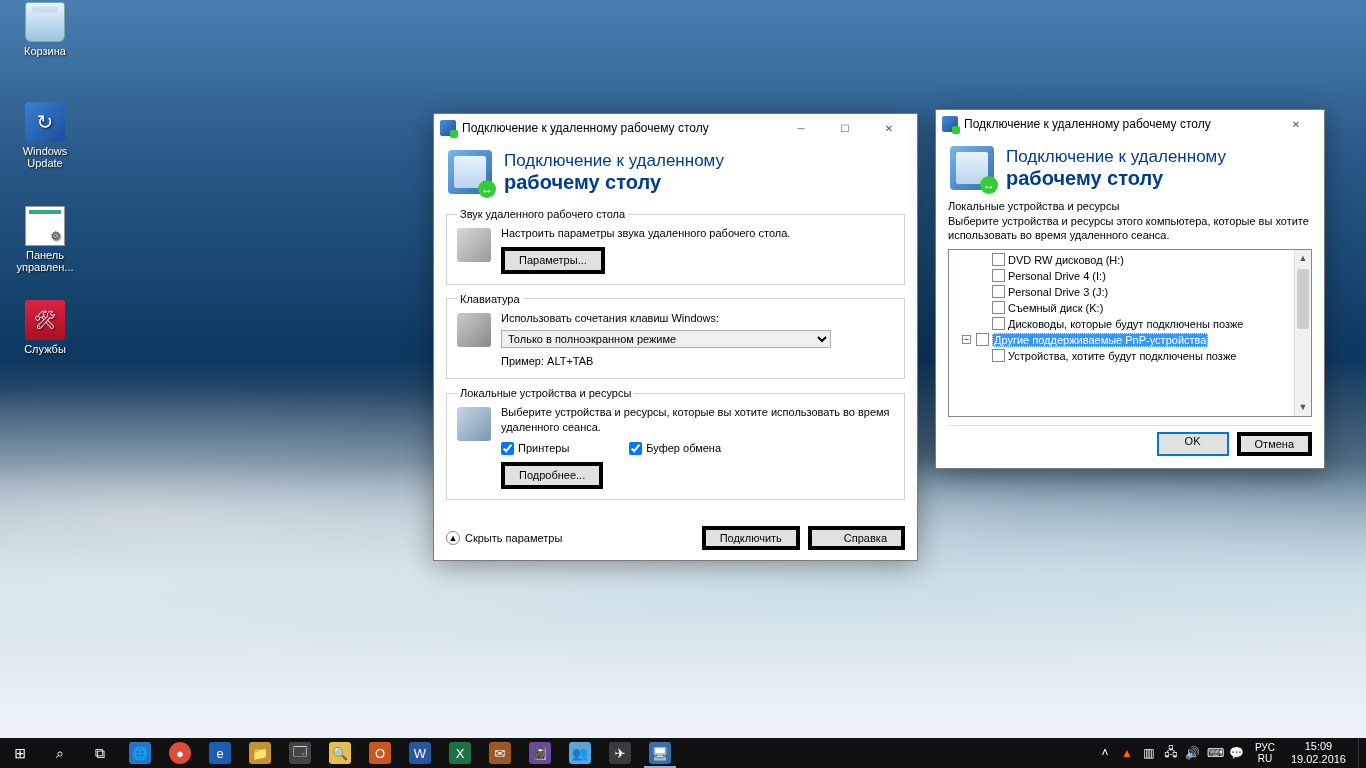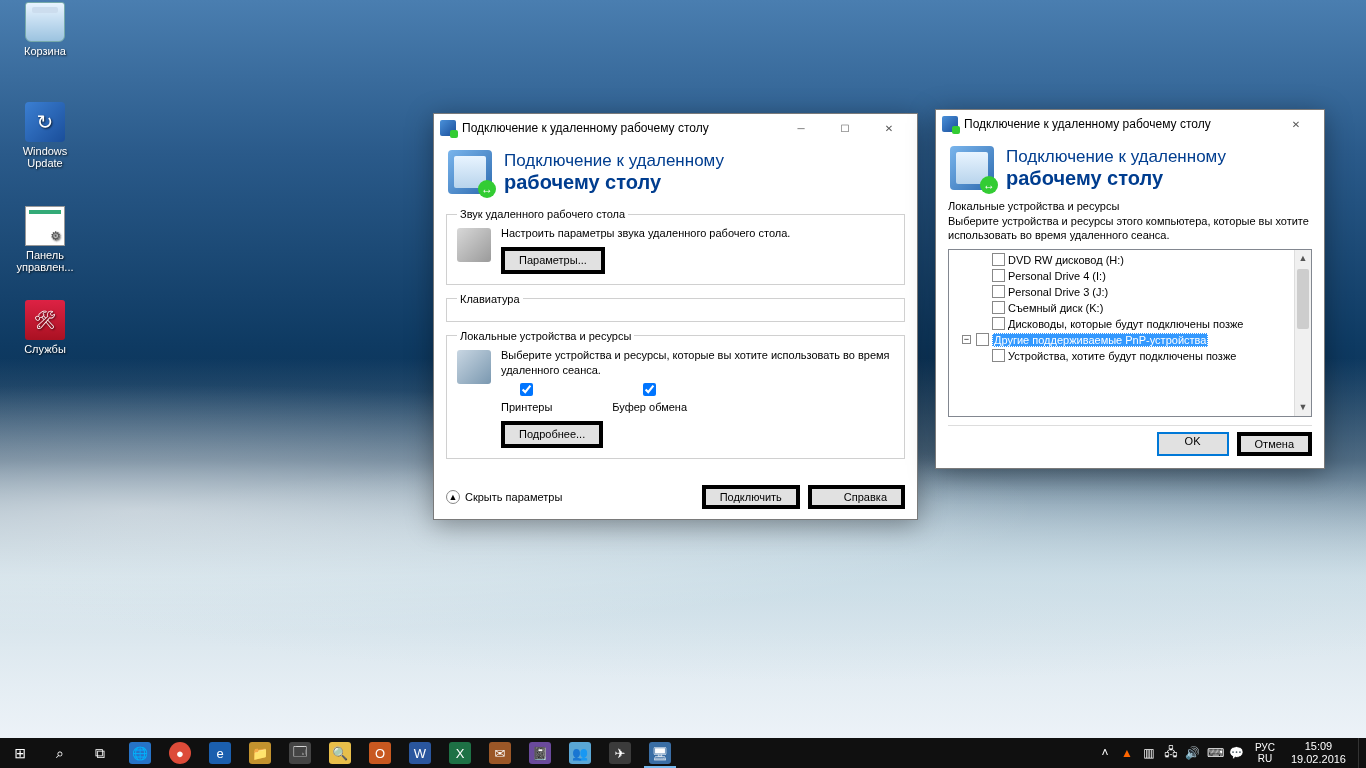--- a/index.html
+++ b/index.html
@@ -48,21 +48,21 @@
 .window-body { padding: 8px 12px 10px; }
 fieldset { border:1px solid #d0d0d0; margin-bottom: 8px; padding: 6px 10px 10px; }
 legend { font-size: 11px; padding: 0 3px; }
 .fs-row { display:flex; gap:10px; }
 .fs-icon { width:34px; height:34px; flex:none; background:linear-gradient(135deg,#d8d8d8,#a8a8a8); border-radius:3px; margin-top:2px;}
 .fs-content { flex:1; font-size:11px; line-height:1.35; }
 .btn { display:inline-block; min-width: 80px; padding: 2px 14px; font-size:11px; background:#e1e1e1; border:4px solid #000000; text-align:center; cursor:default;}
 .btn.default { border:1px solid #0078d7; box-shadow: inset 0 0 0 1px #0078d7;}
 select { width: 330px; font-size:11px; padding:1px 2px; border:1px solid #abadb3;}
 .checks { display:flex; gap:60px; margin: 4px 0 6px; }
-label.cb { font-size:11px; display:flex; align-items:center; gap:4px;flex-direction:column;}
+label.cb { font-size:11px; display:flex; align-items:center; gap:4px;}
 input[type=checkbox]{ width:13px; height:13px; }
 .bottom-bar { display:flex; align-items:center; gap:8px; padding: 8px 12px 10px; }
 .collapse-link { display:flex; align-items:center; gap:5px; color:#000; font-size:11px;}
 .collapse-link .chev { width:14px; height:14px; border:1px solid #888; border-radius:50%; display:flex; align-items:center; justify-content:center; font-size:9px;}
 .spacer { flex:1; }
 
 .subhead { font-size:11px; padding:4px 12px 0; }
 .subdesc { font-size:11px; padding:2px 12px 6px; line-height:1.3;}
 .tree-wrap { margin: 0 12px 8px; border:1px solid #828790; height: 168px; background:#fff; position:relative; overflow:hidden;}
 .tree-scroll {position:absolute; right:0; top:0; bottom:0; width:17px; background:#f0f0f0; border-left:1px solid #ddd;}
@@ -136,20 +136,28 @@
       <div class="fs-row">
         <div class="fs-icon" style="background:linear-gradient(135deg,#d8d8d8,#9a9a9a);"></div>
         <div class="fs-content">
           <div style="margin-bottom:6px;">Настроить параметры звука удаленного рабочего стола.</div>
           <span class="btn">Параметры...</span>
         </div>
       </div>
     </fieldset>
     <fieldset>
       <legend>Клавиатура</legend>
+      <div class="fs-row">
+        <div class="fs-icon" style="background:linear-gradient(135deg,#ccc,#888);"></div>
+        <div class="fs-content">
+          <div style="margin-bottom:4px;">Использовать сочетания клавиш Windows:</div>
+          <select><option>Только в полноэкранном режиме</option></select>
+          <div style="margin-top:6px;">Пример: ALT+TAB</div>
+        </div>
+      </div>
     </fieldset>
     <fieldset>
       <legend>Локальные устройства и ресурсы</legend>
       <div class="fs-row">
         <div class="fs-icon" style="background:linear-gradient(135deg,#c8d6e2,#7a98b0);"></div>
         <div class="fs-content">
           <div style="margin-bottom:6px;">Выберите устройства и ресурсы, которые вы хотите использовать во время удаленного сеанса.</div>
           <div class="checks">
             <label class="cb">
                 <input type="checkbox" checked="" style="">

